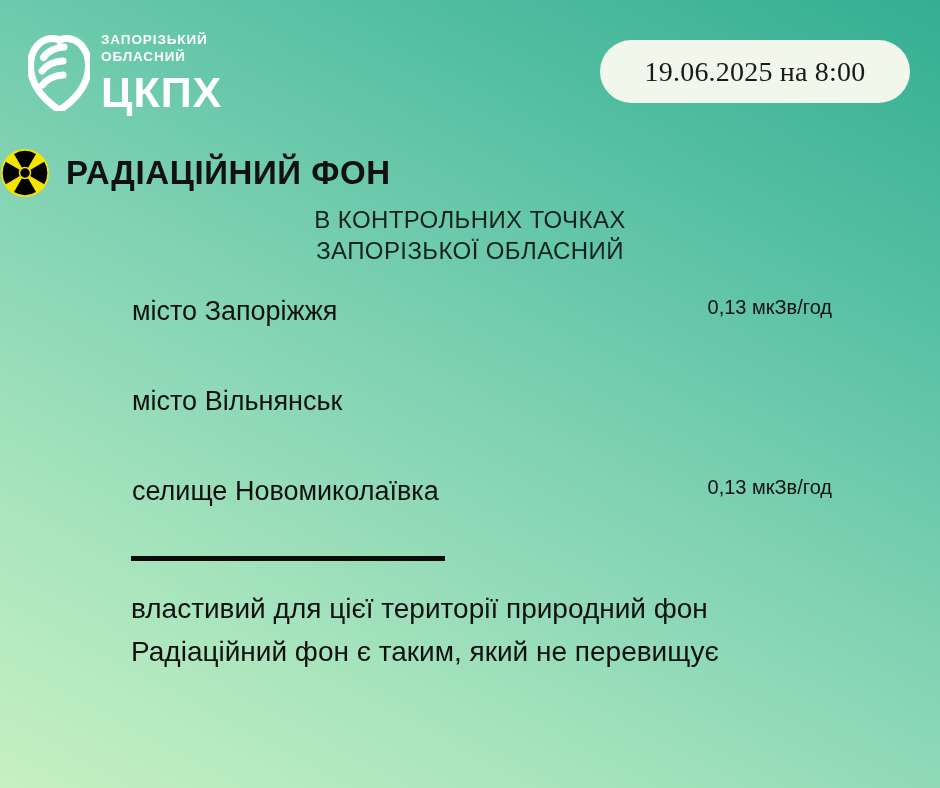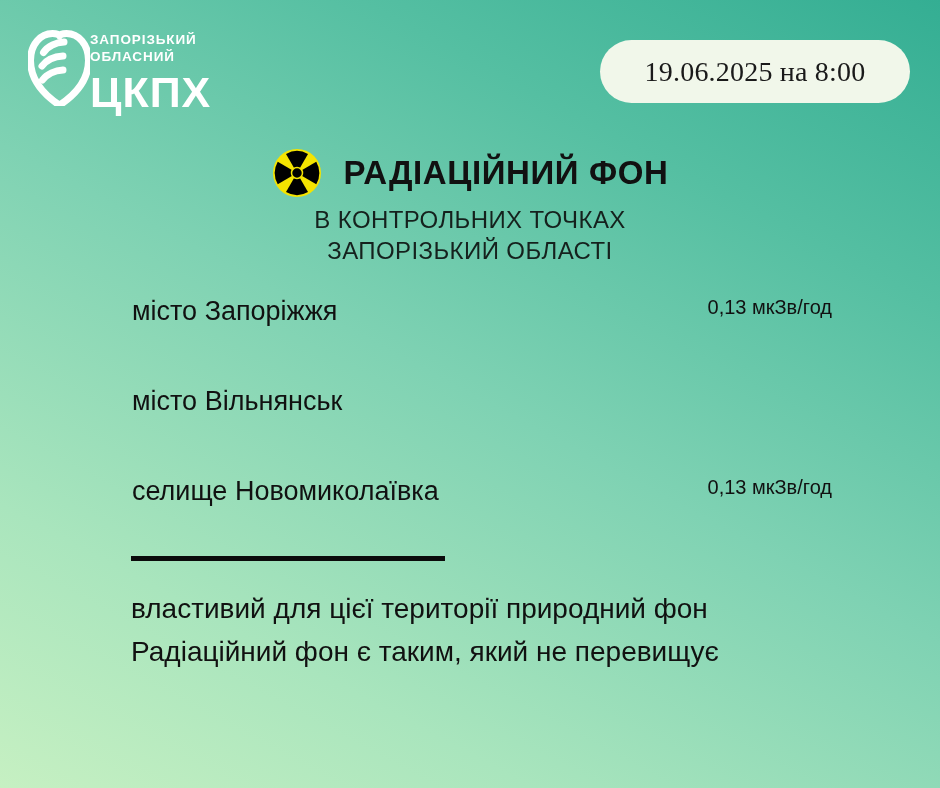--- a/index.html
+++ b/index.html
@@ -31,21 +31,22 @@
     left: 0;
     width: 940px;
     height: 120px;
   }
 
   #brand {
     position: absolute;
     left: 28px;
     top: 30px;
     display: flex;
-    align-items: flex-start;
+    align-items: center;
+    gap: 11px;
   }
 
   #brand-mark {
     width: 62px;
     height: 76px;
     flex: 0 0 auto;
     display: block;
   }
 
   #brand-text {
@@ -102,22 +103,21 @@
     position: absolute;
     top: 146px;
     left: 0;
     width: 940px;
     text-align: center;
   }
 
   #title-row {
     display: flex;
     align-items: center;
-    justify-content: center;
-    gap: 22px;
+    gap: 16px;
     height: 54px;
   }
 
   #radiation-icon {
     width: 50px;
     height: 50px;
     flex: 0 0 auto;
     display: block;
   }
 
@@ -237,21 +237,21 @@
             <path d="M50 50 L11.5 27.5 A44 44 0 0 0 11.5 72.5 Z"></path>
           </g>
           <circle cx="50" cy="50" r="11" fill="#000000"></circle>
           <circle cx="50" cy="50" r="11" fill="none" stroke="#f5e400" stroke-width="3"></circle>
         </svg>
       </span>
       <span id="main-title">РАДІАЦІЙНИЙ ФОН</span>
     </div>
     <div id="subtitle">
       <div class="subtitle-line">В КОНТРОЛЬНИХ ТОЧКАХ</div>
-      <div class="subtitle-line">ЗАПОРІЗЬКИЙ ОБЛАСТІ</div>
+      <div class="subtitle-line">ЗАПОРІЗЬКОЇ ОБЛАСНИЙ</div>
     </div>
   </div>
 
   <div id="measurements">
     <div class="measure-row">
       <span class="measure-label">місто Запоріжжя</span>
       <span class="measure-value">0,13 мкЗв/год</span>
     </div>
     <div class="measure-row">
       <span class="measure-label">місто Вільнянськ</span>

